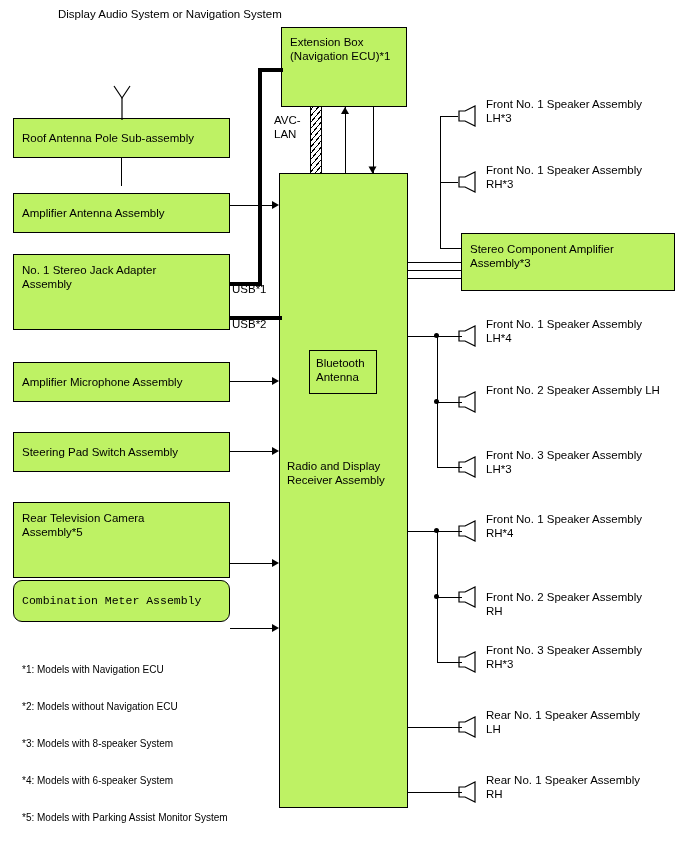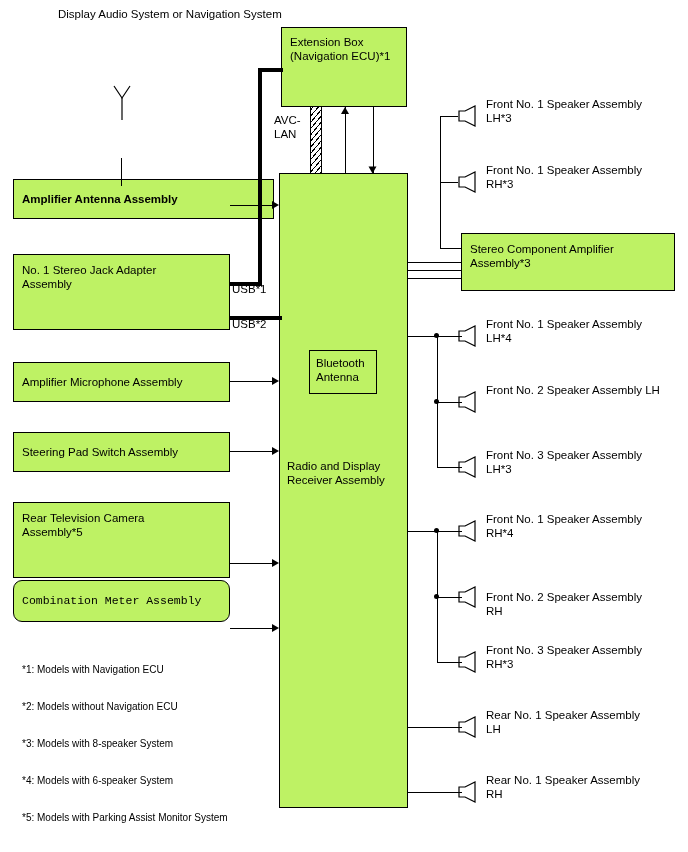--- a/index.html
+++ b/index.html
@@ -94,22 +94,23 @@
     line-height: 14px;
   }
 </style>
 </head>
 <body>
 
 <div id="canvas">
 
   <div class="lbl" style="left:10px; top:7px;margin-left:48px;">Display Audio System or Navigation System</div>
 
-
-  <div class="box vcenter" style="left:13px; top:179px; width:261px; height:40px;font-weight:bold;">Amplifier Antenna Assembly</div>
+  <div class="box vcenter" style="left:13px; top:118px; width:217px; height:40px;">Roof Antenna Pole Sub-assembly</div>
+
+  <div class="box vcenter" style="left:13px; top:193px; width:217px; height:40px;">Amplifier Antenna Assembly</div>
 
   <div class="box" style="left:13px; top:254px; width:217px; height:76px; padding-top:8px;">No. 1 Stereo Jack Adapter
 Assembly</div>
 
   <div class="box vcenter" style="left:13px; top:362px; width:217px; height:40px;">Amplifier Microphone Assembly</div>
 
   <div class="box vcenter" style="left:13px; top:432px; width:217px; height:40px;">Steering Pad Switch Assembly</div>
 
   <div class="box" style="left:13px; top:502px; width:217px; height:76px; padding-top:8px;">Rear Television Camera
 Assembly*5</div>

